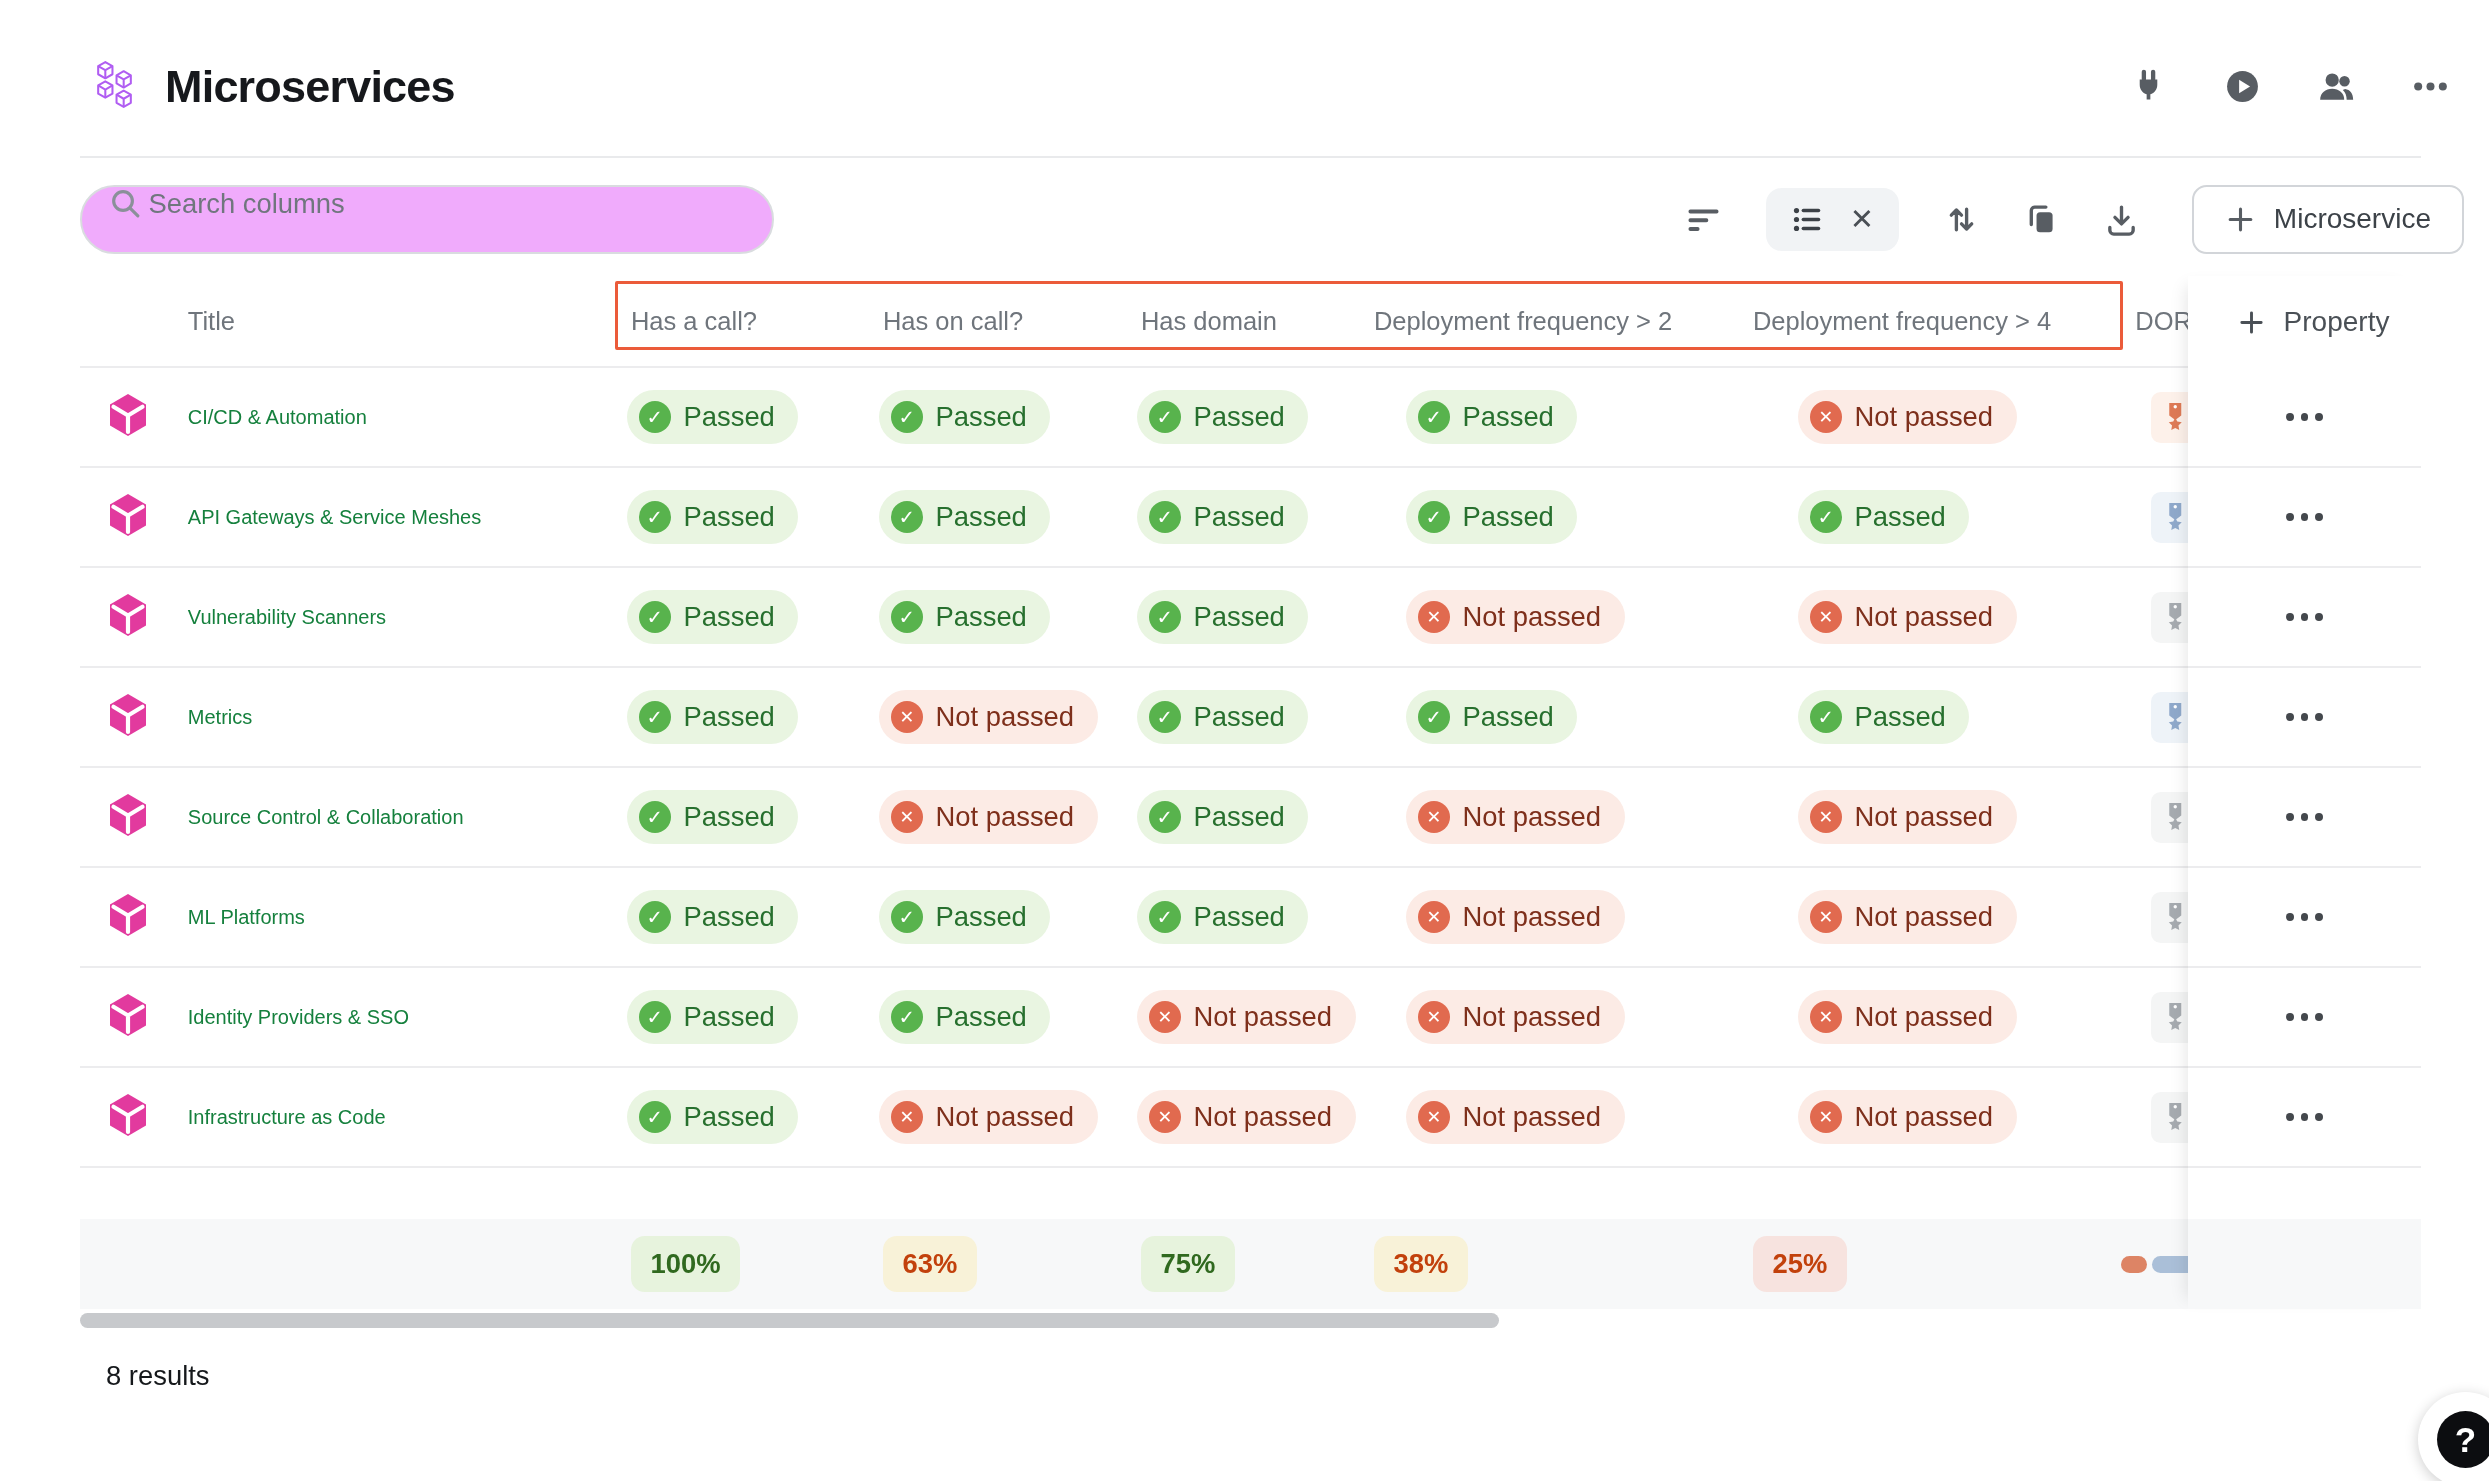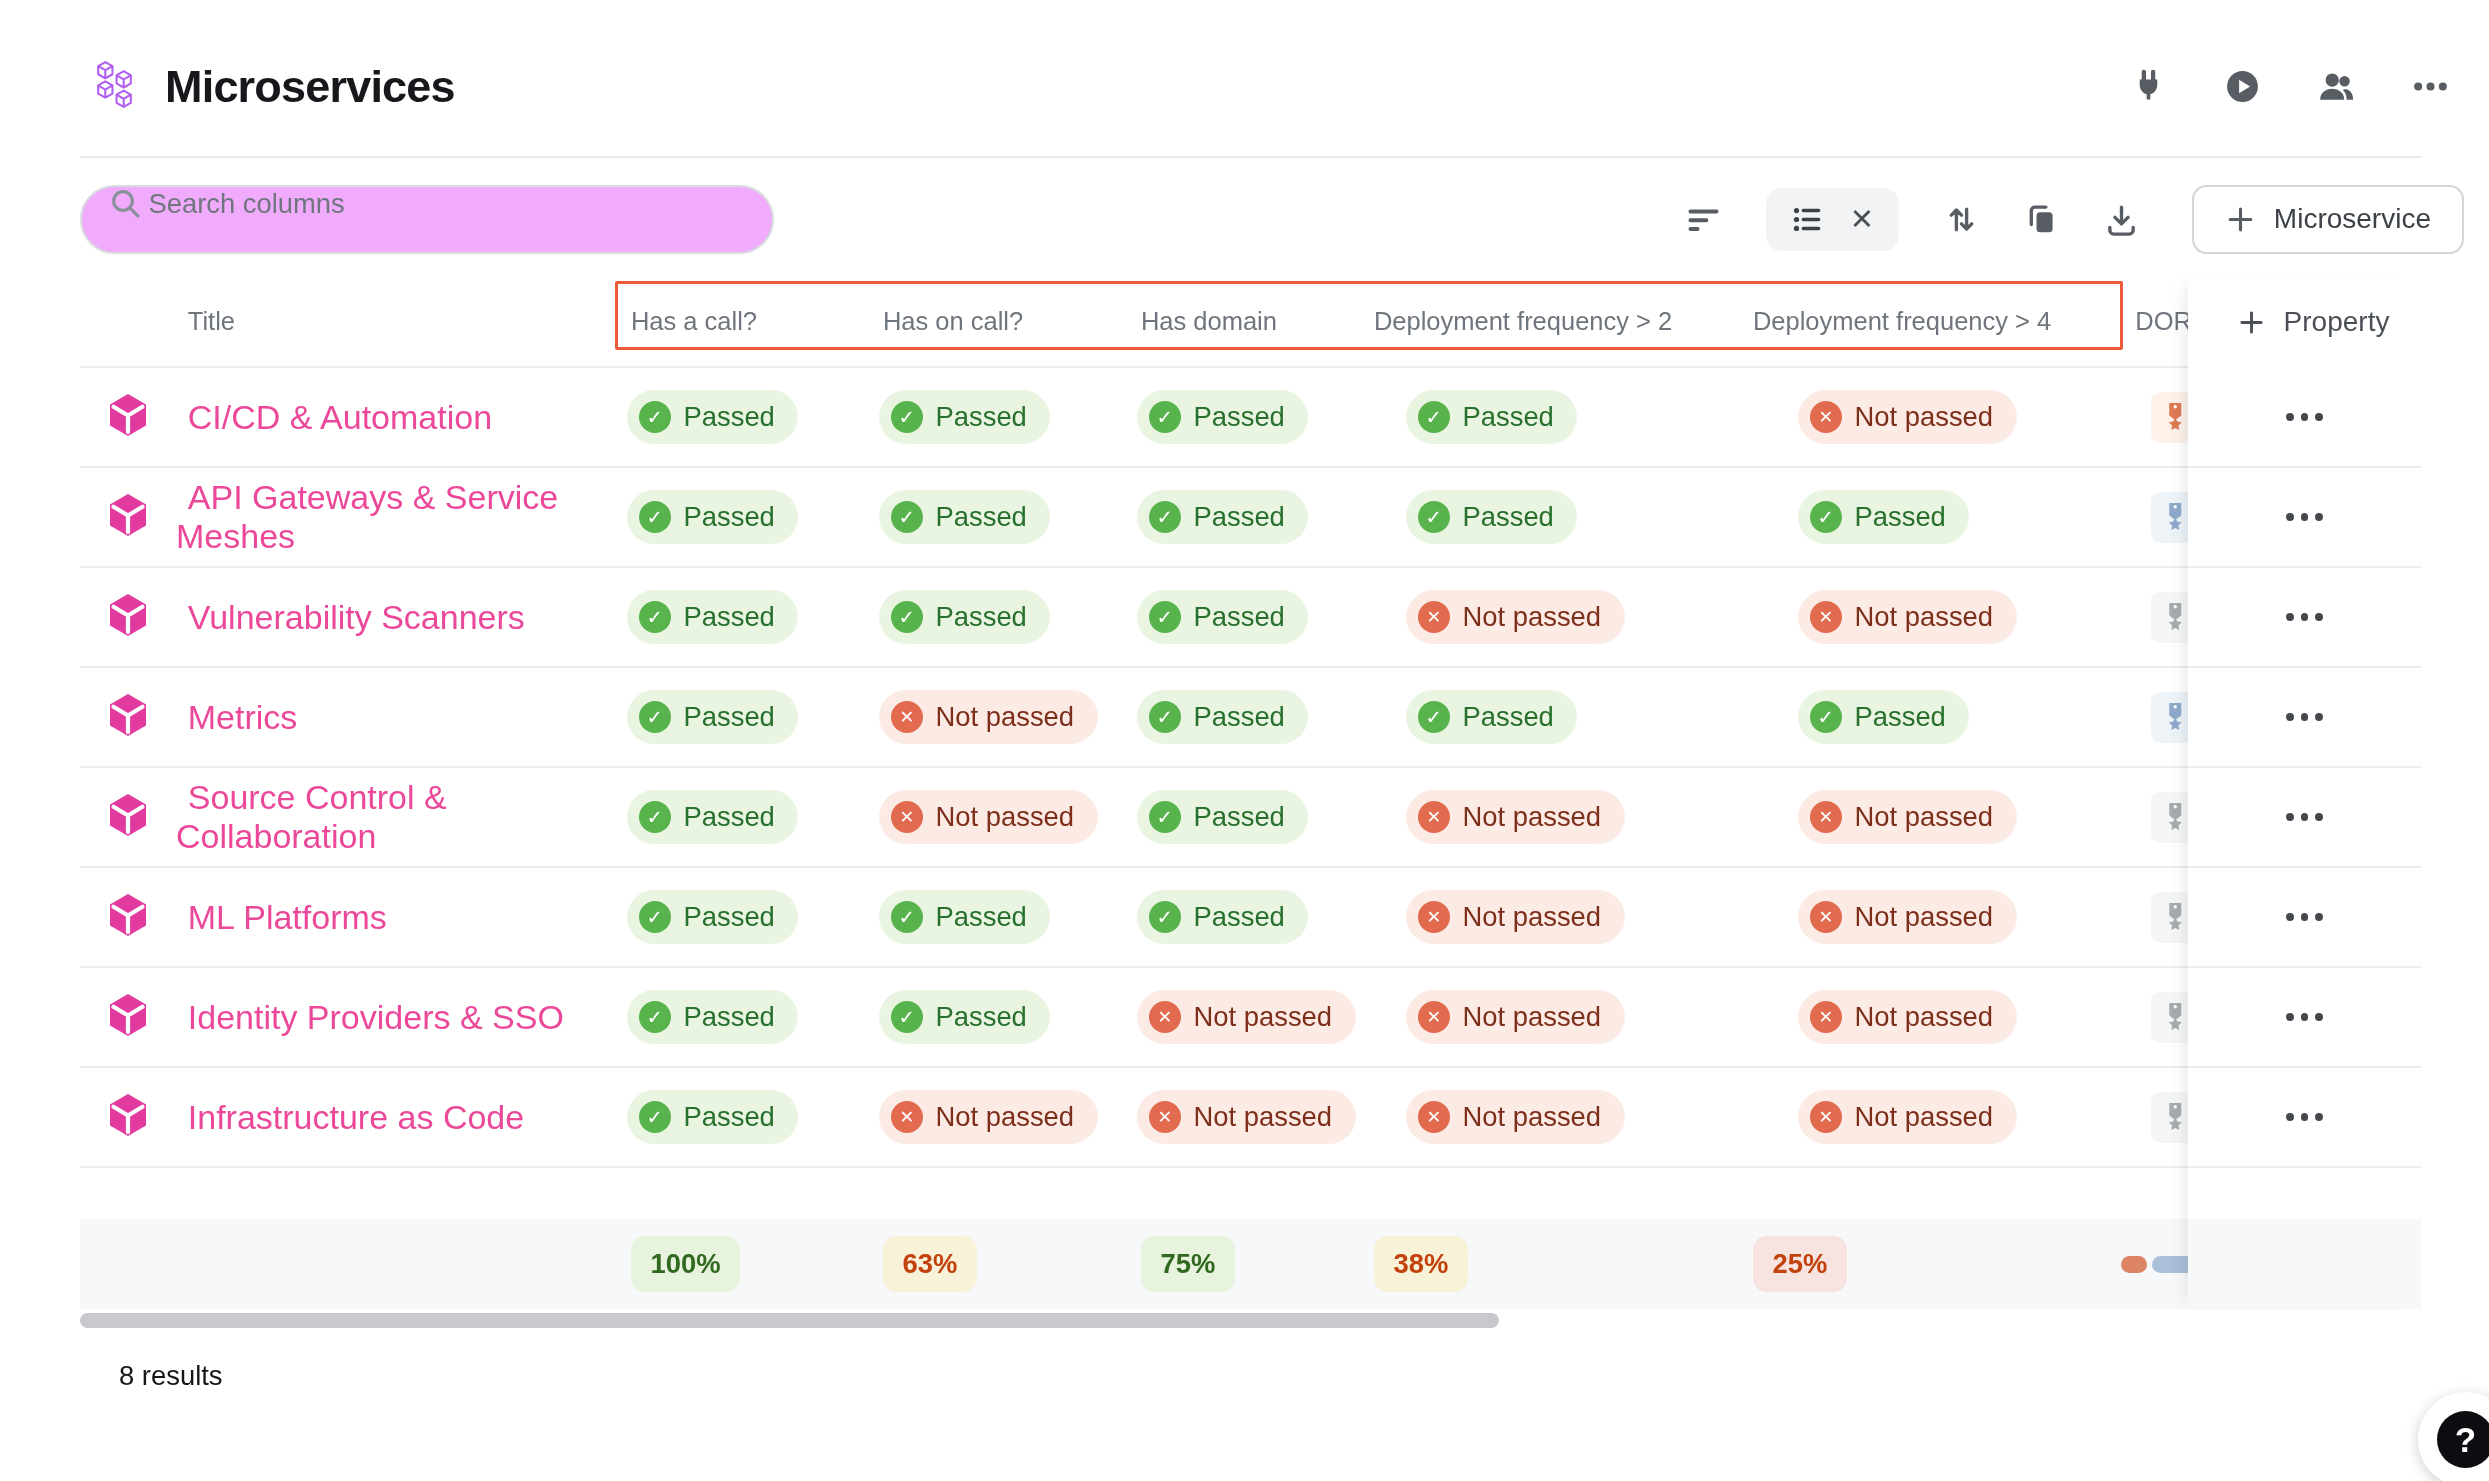--- a/index.html
+++ b/index.html
@@ -44,21 +44,21 @@
   .header-row{height:92px;border-bottom:2px solid #ececee;position:relative;}
   .hcell{font-size:25.5px;color:#6f757c;padding-left:3.9px;}
   .hcell.first{padding-left:11.8px;}
   .hcell.dora-h{transform:translateX(-19.6px);}
   .highlight-rect{position:absolute;left:535px;top:4.9px;width:1502px;height:63px;
                   border:3.9px solid #eb5b3a;border-radius:2px;pointer-events:none;}
 
   .trow{height:100px;border-bottom:2px solid #ececee;}
   .c-icon{display:flex;justify-content:center;}
   .c-icon svg{width:46px;height:50px;}
-  .row-title{color:#ec4899;font-size:34px;font-weight:500;text-decoration:none;padding-left:11.8px;cursor:pointer;}
+  .row-title{color:#15803d;font-size:20px;font-weight:500;text-decoration:none;padding-left:11.8px;cursor:pointer;}
 
   .badge{display:inline-flex;align-items:center;gap:12.7px;height:54px;border-radius:27.4px;
          padding:0 23.5px 0 11.8px;font-size:27.4px;font-weight:500;white-space:nowrap;}
   .badge .bdot{width:32px;height:32px;border-radius:50%;color:#fff;display:flex;align-items:center;
                justify-content:center;font-size:19.6px;font-weight:700;flex:0 0 auto;}
   .badge.passed{background:#e9f5e1;color:#27702e;}
   .badge.passed .bdot{background:#58b34d;}
   .badge.not_passed{background:#fcebe5;color:#7e2f1b;}
   .badge.not_passed .bdot{background:#e16a4f;font-size:17.6px;}
   .score-cell.s4 .badge{margin-left:36px;}
@@ -89,21 +89,21 @@
   .panel-row{height:100px;border-bottom:2px solid #ececee;box-sizing:border-box;display:flex;
              align-items:center;justify-content:center;}
   .more-btn{background:none;border:none;cursor:pointer;display:flex;gap:6.9px;padding:9.8px;}
   .more-btn i{width:7.8px;height:7.8px;border-radius:50%;background:#44484d;display:block;}
   .panel-spacer{height:51px;}
   .panel-footer{height:90px;background:#f7f8f9;}
 
   
   .hscroll{position:absolute;top:1313px;left:80px;width:1419px;height:14.7px;border-radius:7.8px;
            background:#c7c9cc;cursor:pointer;}
-  .results{position:absolute;left:119px;top:1360px;font-size:27.4px;font-weight:500;color:#15181b;}
+  .results{position:absolute;left:106px;top:1360px;font-size:27.4px;font-weight:500;color:#15181b;}
   .fab{position:absolute;left:2418px;top:1392px;width:95px;height:95px;border-radius:50%;background:#fff;
        box-shadow:0 2.9px 13.7px rgba(0,0,0,0.20);display:flex;align-items:center;justify-content:center;
        border:none;cursor:pointer;}
   .fab-q{width:57px;height:57px;border-radius:50%;background:#0c0d10;color:#fff;font-size:35px;font-weight:700;
          display:flex;align-items:center;justify-content:center;}
 </style>
 </head>
 <body>
 
 <div class="page">

